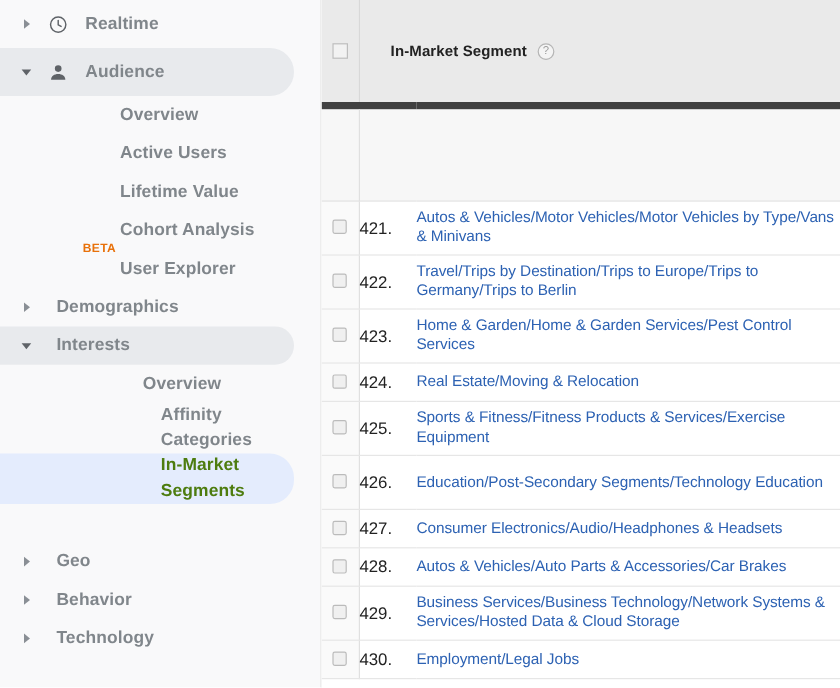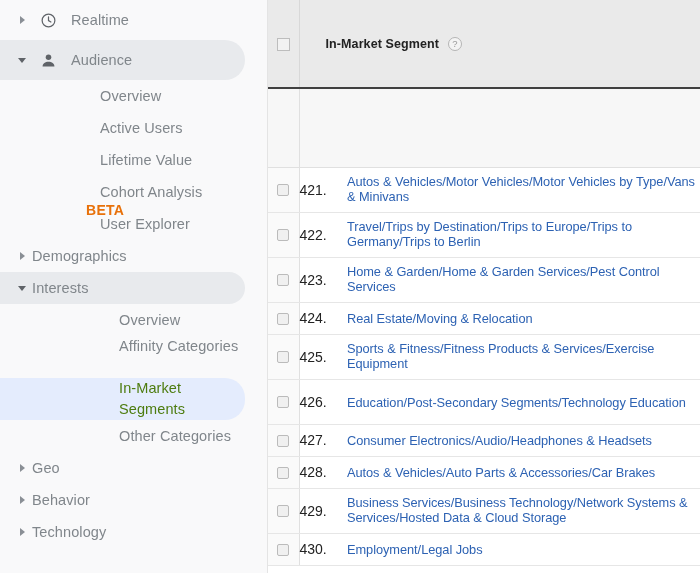--- a/index.html
+++ b/index.html
@@ -86,45 +86,44 @@
     width: 22px; height: 22px;
     flex: 0 0 22px;
     margin-left: 6px;
     color: #5f6368;
     display: flex;
     align-items: center;
     justify-content: center;
   }
   .nav-icon svg { display: block; }
 
-  .nav-label { margin-left: 12px; }
+  .nav-label { margin-left: 12px; font-weight: bold; }
 
   
   .nav-row.lvl2 { height: 32px; }
   .nav-row.lvl2 .nav-label { margin-left: 69px; }
   .nav-row.lvl2 .arrow { margin-left: 17px; }
-  .nav-row.lvl2.with-arrow .nav-label { margin-left: 1px; }
+  .nav-row.lvl2.with-arrow .nav-label { margin-left: 16px; }
 
   
   .nav-row.lvl3 { height: 32px; }
   .nav-row.lvl3 .nav-label { margin-left: 88px; }
-  .nav-row.lvl3.two-line { height: 42px; align-items: flex-start; padding-top: 0; }
+  .nav-row.lvl3.two-line { height: 42px; align-items: flex-start; padding-top: 0; padding-left: 15px; }
   .nav-row.lvl3.two-line .nav-label { line-height: 21px; white-space: normal; width: 120px; }
 
   .nav-row.active-blue .nav-label { color: #4d7c0f; }
   .beta-below {
     position: absolute;
     color: #e8710a;
-    font-size: 14px;
+    font-size: 10px;
     font-weight: bold;
     letter-spacing: .3px;
     left: 69px;
     top: 26px;
     z-index: 2;
-    margin-left: 17px;
   }
 
   
   #main {
     flex: 1 1 auto;
     height: 573px;
     background: #fff;
     position: relative;
     overflow: hidden;
   }
@@ -132,21 +131,21 @@
     border-collapse: collapse;
     width: 100%;
     table-layout: fixed;
   }
   table.gatable col.c-check { width: 31px; }
   table.gatable col.c-index { width: 48px; }
   table.gatable col.c-name  { width: auto; }
 
   thead th {
     background: #eaeaea;
-    border-bottom: 2px solid #404040;
+    border-bottom: 6px solid #404040;
     padding: 0;
     height: 88px;
     vertical-align: middle;
   }
   thead th.th-check {
     border-right: 1px solid #d8d8d8;
     text-align: center;
   }
   thead th.th-name {
     text-align: left;
@@ -297,21 +296,20 @@
       <div class="nav-row lvl3 two-line">
         <span class="arrow none"></span>
         <span class="nav-label">Affinity Categories</span>
       </div>
       <div class="nav-row lvl3 pill-blue active-blue two-line">
         <span class="arrow none"></span>
         <span class="nav-label">In-Market Segments</span>
       </div>
       <div class="nav-row lvl3">
         <span class="arrow none"></span>
-        <span class="nav-label">Other Categories</span>
       </div>
       <div class="nav-row lvl2 with-arrow">
         <span class="arrow right"></span>
         <span class="nav-label">Geo</span>
       </div>
       <div class="nav-row lvl2 with-arrow">
         <span class="arrow right"></span>
         <span class="nav-label">Behavior</span>
       </div>
       <div class="nav-row lvl2 with-arrow">

